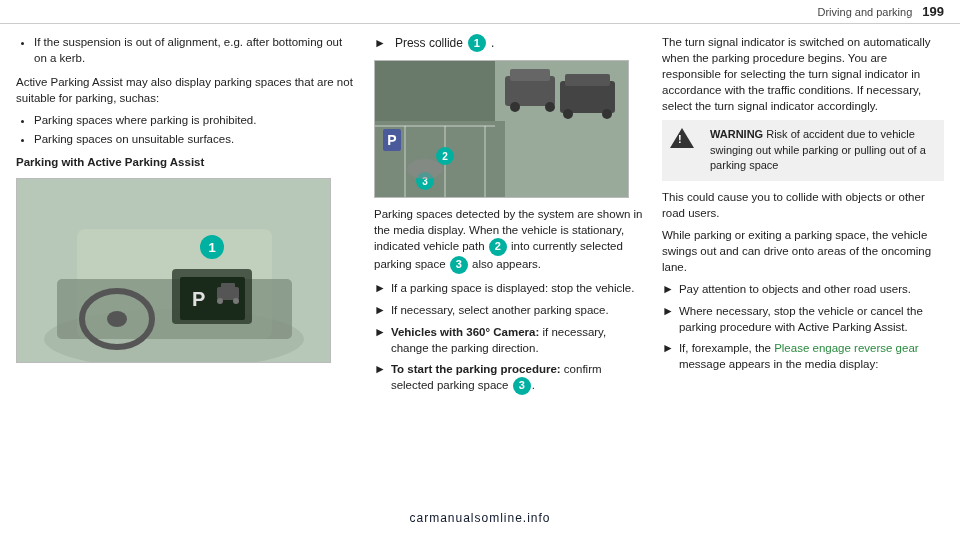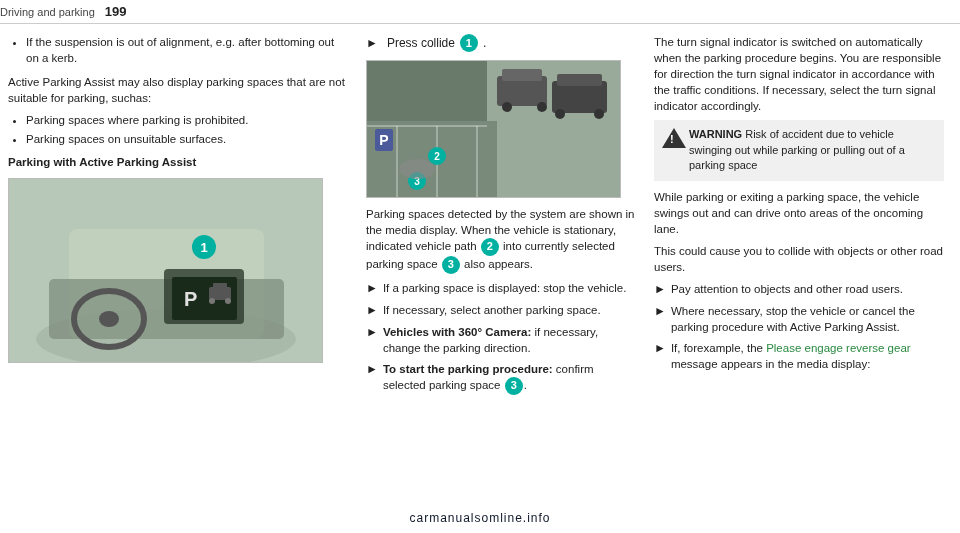--- a/index.html
+++ b/index.html
@@ -15,41 +15,42 @@
     .page {
       width: 960px;
       height: 533px;
       position: relative;
       background: #fff;
       padding: 0;
     }
     
     .header {
       display: flex;
+      justify-content: flex-end;
       align-items: center;
       border-bottom: 1px solid #ccc;
       padding: 4px 16px 4px 0;
       font-size: 11px;
       color: #444;
     }
     .header-title {
       margin-right: 10px;
       color: #444;
       font-size: 11px;
     }
     .header-pagenum {
       font-size: 13px;
       font-weight: bold;
       color: #222;
     }
     
     .content {
       display: flex;
       flex-direction: row;
-      padding: 10px 16px 0 8px;
+      padding: 10px 16px 0 16px;
       gap: 18px;
       height: calc(533px - 30px);
     }
     .col-left {
       width: 340px;
       flex-shrink: 0;
     }
     .col-mid {
       width: 270px;
       flex-shrink: 0;
@@ -99,21 +100,21 @@
       flex: 1;
     }
     
     .warning-box {
       background: #f0f0f0;
       border: none;
       padding: 7px 8px;
       margin-bottom: 8px;
       display: flex;
       align-items: flex-start;
-      gap: 3px;
+      gap: 16px;
     }
     .warning-icon-inner {
       width: 0;
       height: 0;
       border-left: 12px solid transparent;
       border-right: 12px solid transparent;
       border-bottom: 20px solid #333;
       position: relative;
       flex-shrink: 0;
       margin-top: 1px;
@@ -316,32 +317,32 @@
       <div class="arrow-item">
         <span class="arrow-icon">►</span>
         <span class="arrow-text">
           <span class="bold">To start the parking procedure:</span> confirm selected parking space
           <span class="num-badge">3</span>.
         </span>
       </div>
     </div>
 
     <div class="col-right">
-      <p class="body-text">The turn signal indicator is switched on automatically when the parking procedure begins. You are responsible for direction the turn signal indicator in accordance with the traffic conditions. If necessary, select the turn signal indicator accordingly.</p>
+      <p class="body-text">The turn signal indicator is switched on automatically when the parking procedure begins. You are responsible for selecting the turn signal indicator in accordance with the traffic conditions. If necessary, select the turn signal indicator accordingly.</p>
 
       <div class="warning-box">
         <div class="warning-icon-inner"></div>
         <div class="warning-text">
           <strong>WARNING</strong>
           <span>Risk of accident due to vehicle swinging out while parking or pulling out of a parking space</span>
         </div>
       </div>
 
+      <p class="body-text">This could cause you to collide with objects or other road users.</p>
       <p class="body-text">While parking or exiting a parking space, the vehicle swings out and can drive onto areas of the oncoming lane.</p>
-      <p class="body-text">This could cause you to collide with objects or other road users.</p>
 
       <div class="arrow-item">
         <span class="arrow-icon">►</span>
         <span class="arrow-text">Pay attention to objects and other road users.</span>
       </div>
       <div class="arrow-item">
         <span class="arrow-icon">►</span>
         <span class="arrow-text">Where necessary, stop the vehicle or cancel the parking procedure with Active Parking Assist.</span>
       </div>
       <div class="arrow-item">

